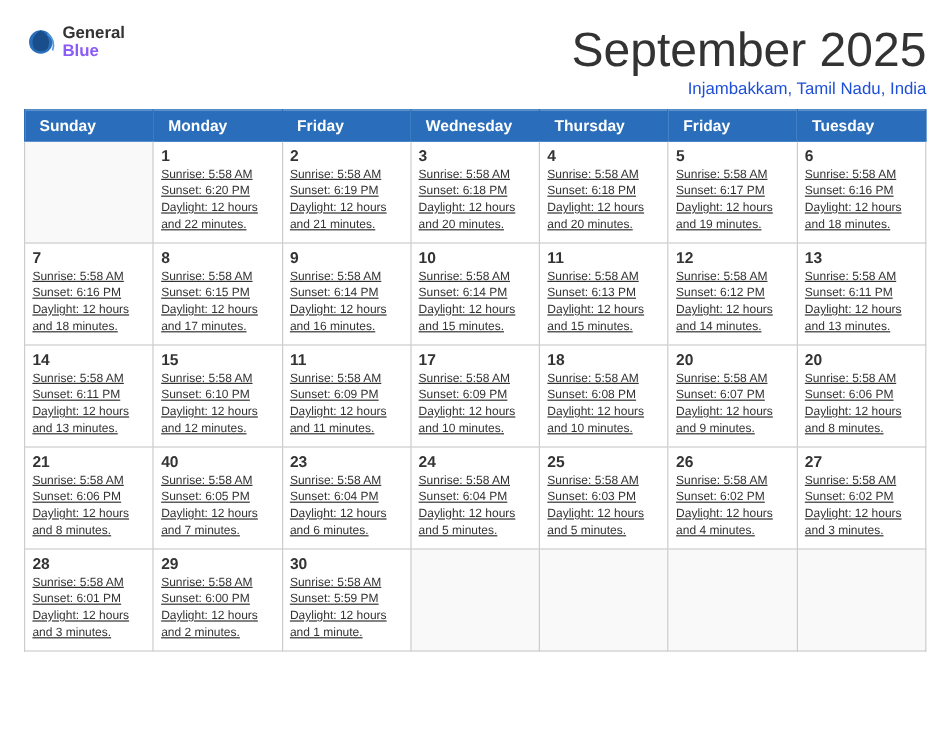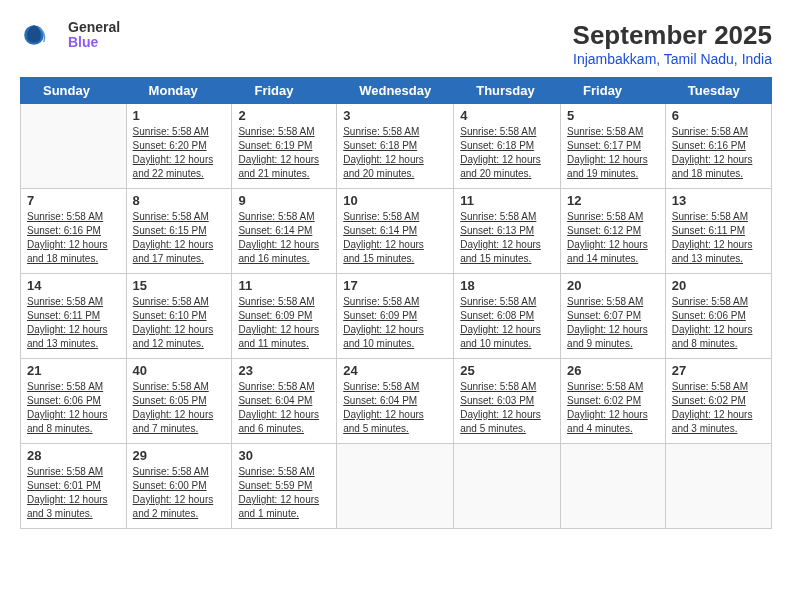--- a/index.html
+++ b/index.html
@@ -12,21 +12,21 @@
     }
     .header {
       display: flex;
       justify-content: space-between;
       align-items: flex-start;
       margin-bottom: 10px;
     }
     .logo {
       display: flex;
       align-items: center;
-      gap: 20px;
+      gap: 4px;
     }
     .logo-text {
       display: flex;
       flex-direction: column;
       line-height: 1.1;
     }
     .logo-general {
       font-size: 14px;
       font-weight: bold;
       color: #333;
@@ -37,38 +37,38 @@
       color: #8b5cf6;
     }
     .logo-icon {
       width: 28px;
       height: 28px;
     }
     .title-section {
       text-align: right;
     }
     .month-title {
-      font-size: 26px;
-      font-weight: bold;
+      font-size: 40px;
+      font-weight: normal;
       color: #333;
     }
     .subtitle {
       font-size: 14px;
       color: #1d4ed8;
     }
     .calendar {
       width: 100%;
       border-collapse: collapse;
       font-size: 11px;
     }
     .calendar th {
       background-color: #2a6ebb;
       color: white;
       text-align: left;
-      padding: 5px 22px;
+      padding: 5px 12px;
       font-size: 13px;
       border: 1px solid #2a6ebb;
     }
     .calendar td {
       border: 1px solid #ccc;
       vertical-align: top;
       padding: 4px 6px;
       width: calc(100% / 7);
       min-height: 80px;
       color: #333;

